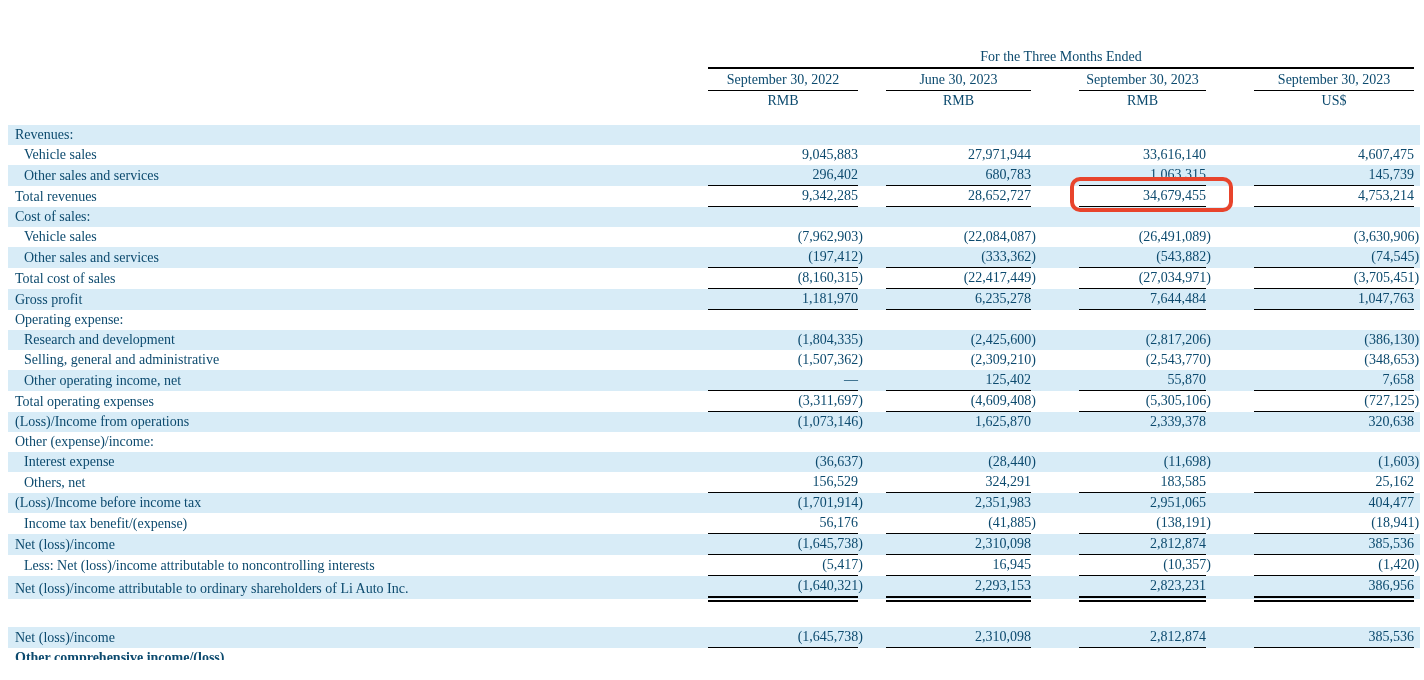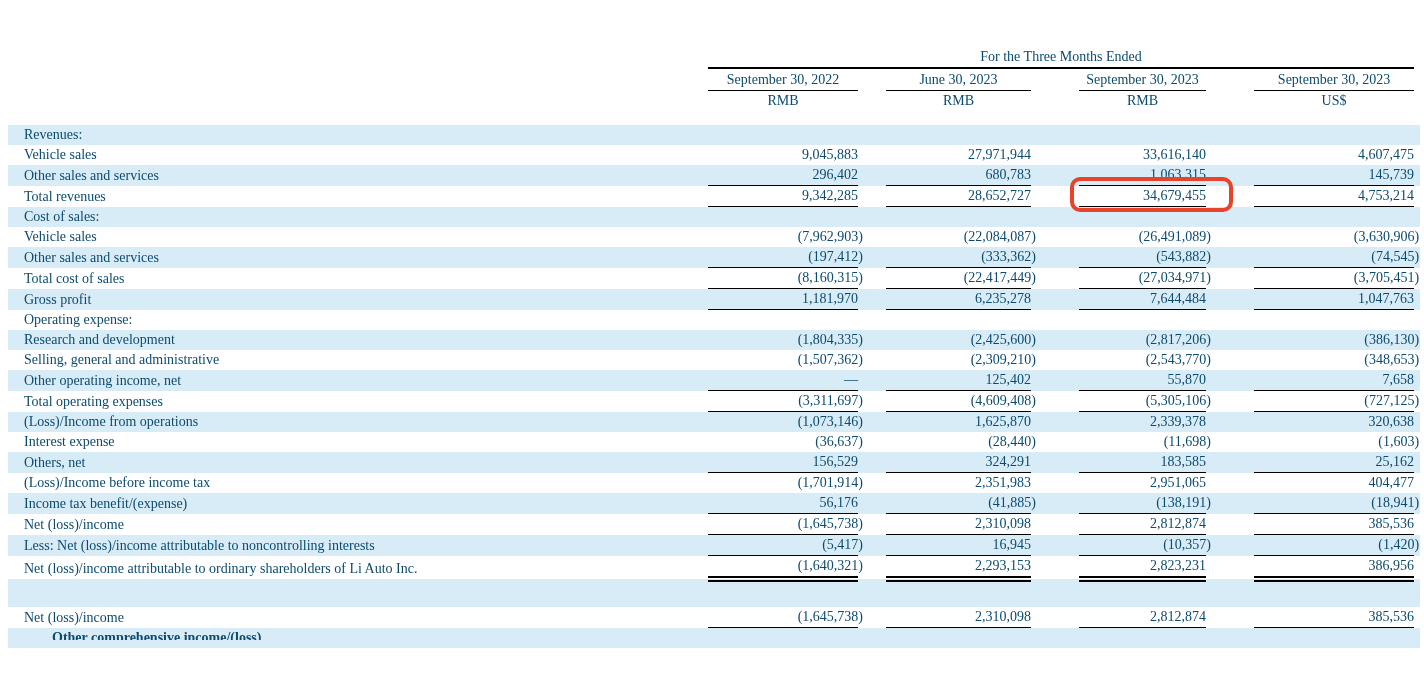--- a/index.html
+++ b/index.html
@@ -30,29 +30,29 @@
   }
   thead th{font-weight:bold;text-align:center;}
   tr.h1row th{height:22px;}
   tr.h1row th.span-line{border-bottom:2px solid #000;}
   tr.h2row th{height:21px;}
   tr.h2row th.dcol{border-bottom:1.5px solid #000;}
   tr.h3row th{height:20px;}
   tr.hspace td{height:14px;}
   tbody tr{height:20px;}
   tbody tr:nth-child(odd){background:var(--stripe);}
-  td.lbl{text-align:left;padding-left:16px;}
+  td.lbl{text-align:left;padding-left:7px;}
   td.lbl.ind{padding-left:16px;}
   .b{font-weight:bold;}
   td.num{text-align:right;}
   td.u1{border-bottom:1.5px solid #000;}
   td.u2{border-bottom:6px double #000;margin-top:42px;}
   tr.spacer{height:28px;}
   tr.clip td.lbl{vertical-align:top;}
-  tr.clip .clipbox{height:12px;overflow:hidden;line-height:19px;font-weight:bold;margin-left:28px;}
+  tr.clip .clipbox{height:12px;overflow:hidden;line-height:19px;font-weight:bold;}
   .hang{margin-right:-5px;}
   .highlight-box{
     position:absolute;
     left:1070px;top:177px;
     width:163px;height:35px;
     box-sizing:border-box;
     border:4px solid #e8442c;
     border-radius:10px;
     pointer-events:none;
   }
@@ -282,20 +282,32 @@
           <td class="num b"><span class="hang">(1,073,146)</span></td>
           <td></td>
           <td class="num b"><span>1,625,870</span></td>
           <td></td>
           <td class="num b"><span>2,339,378</span></td>
           <td></td>
           <td class="num b"><span>320,638</span></td>
           <td></td>
         </tr>
         <tr>
+          <td class="lbl b">Other (expense)/income:</td>
+          <td></td>
+          <td class="num b"><span></span></td>
+          <td></td>
+          <td class="num b"><span></span></td>
+          <td></td>
+          <td class="num b"><span></span></td>
+          <td></td>
+          <td class="num b"><span></span></td>
+          <td></td>
+        </tr>
+        <tr>
           <td class="lbl ind">Interest expense</td>
           <td></td>
           <td class="num"><span class="hang">(36,637)</span></td>
           <td></td>
           <td class="num"><span class="hang">(28,440)</span></td>
           <td></td>
           <td class="num"><span class="hang">(11,698)</span></td>
           <td></td>
           <td class="num"><span class="hang">(1,603)</span></td>
           <td></td>

